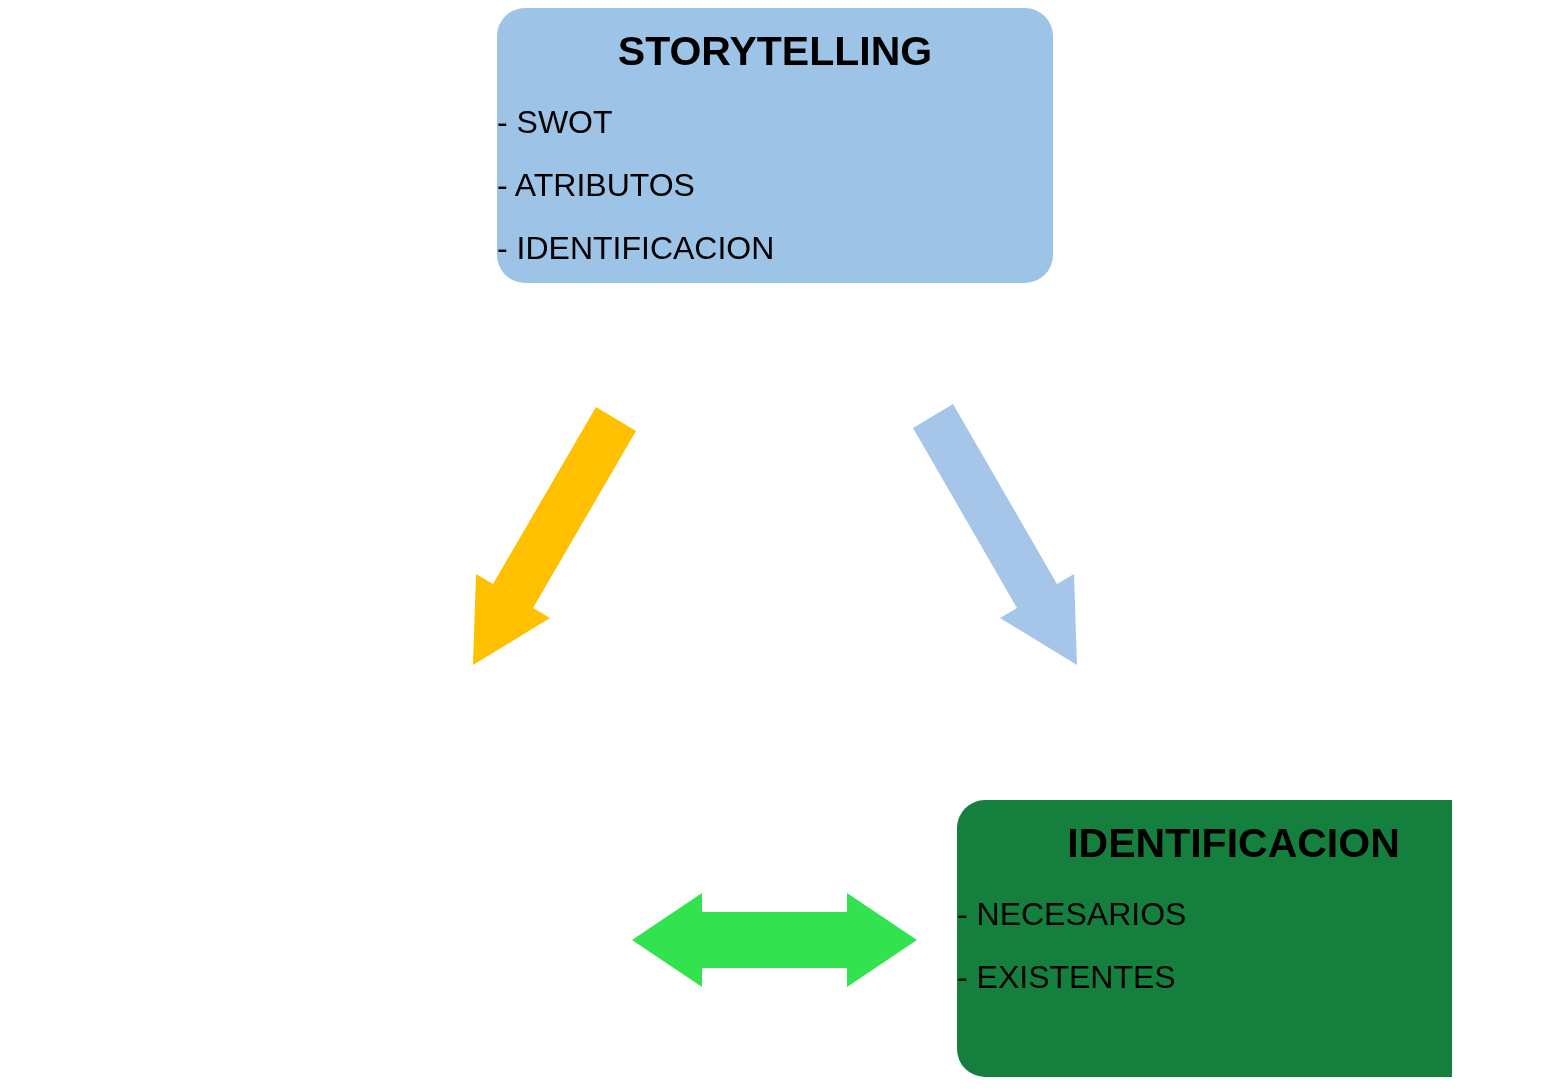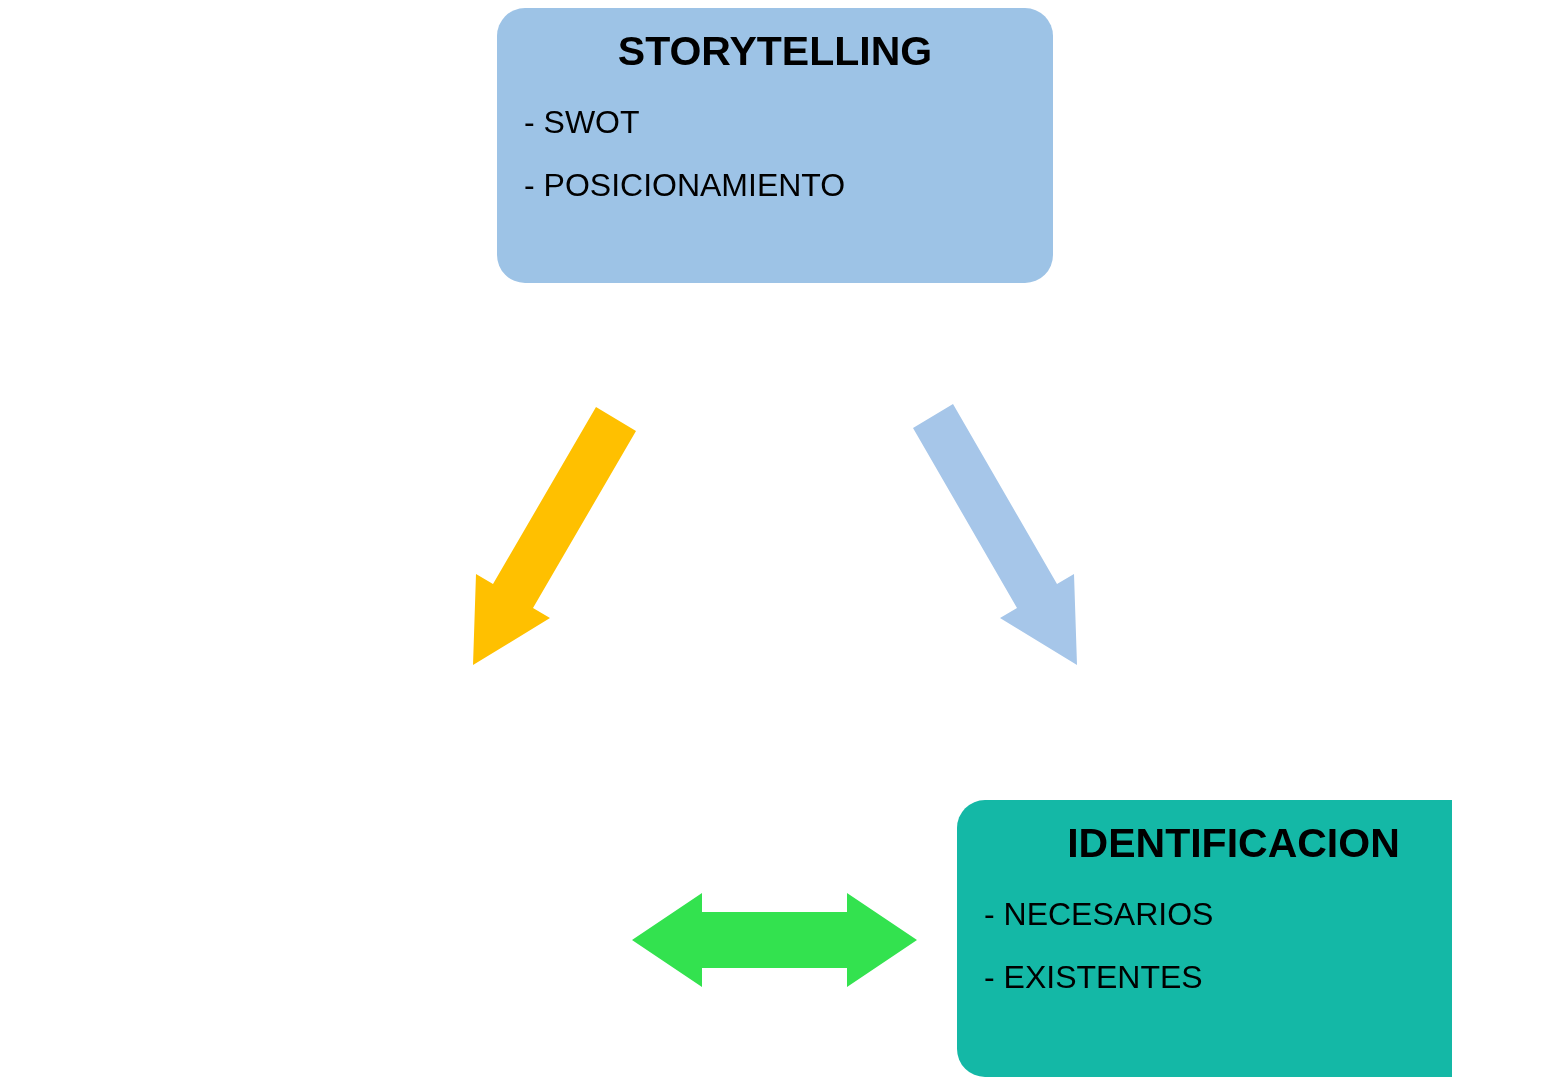--- a/index.html
+++ b/index.html
@@ -32,21 +32,20 @@
     margin: 0;
     padding-top: 18px;
     text-align: center;
     font-size: 41px;
     font-weight: bold;
     line-height: 1.25;
     letter-spacing: 0px;
   }
   .node-items {
     margin-top: 14px;
-    padding-left: 27px;
     font-size: 32px;
     font-weight: normal;
   }
   .node-item {
     line-height: 63px;
     white-space: nowrap;
   }
   #node-storytelling   { left: 497px; top: 8px;   width: 556px; height: 275px; }
   #node-coordenadas    { left: 42px;  top: 800px; width: 553px; height: 277px; }
   #node-identificacion { left: 957px; top: 800px; width: 553px; height: 277px; }
@@ -59,26 +58,27 @@
   <svg class="arrow-layer" viewBox="0 0 1550 1089">
     <polygon points="596,407 493,584 476,574 473,665 550,618 533,608 636,431" fill="#FFC000"></polygon>
     <polygon points="953,404 1057,584 1074,574 1077,665 1000,618 1017,608 913,428" fill="#A6C6E9"></polygon>
     <polygon points="632,940 702,893 702,912 847,912 847,893 917,940 847,987 847,968 702,968 702,987" fill="#33E24F"></polygon>
   </svg>
 
   <div class="node" id="node-storytelling" style="background-color: rgb(157, 195, 230);">
     <div class="node-title">STORYTELLING</div>
     <div class="node-items">
       <div class="node-item">- SWOT</div>
-      <div class="node-item">- POSICIONAMIENTO</div>
+      <div class="node-item">- ATRIBUTOS</div>
+      <div class="node-item">- IDENTIFICACION</div>
     </div>
   </div>
 
 
-  <div class="node" id="node-identificacion" style="background-color: #14b8a6;">
+  <div class="node" id="node-identificacion" style="background-color: #15803d;">
     <div class="node-title">IDENTIFICACION</div>
     <div class="node-items">
       <div class="node-item">- NECESARIOS</div>
       <div class="node-item">- EXISTENTES</div>
     </div>
   </div>
 
 </div>
 
 </body></html>

